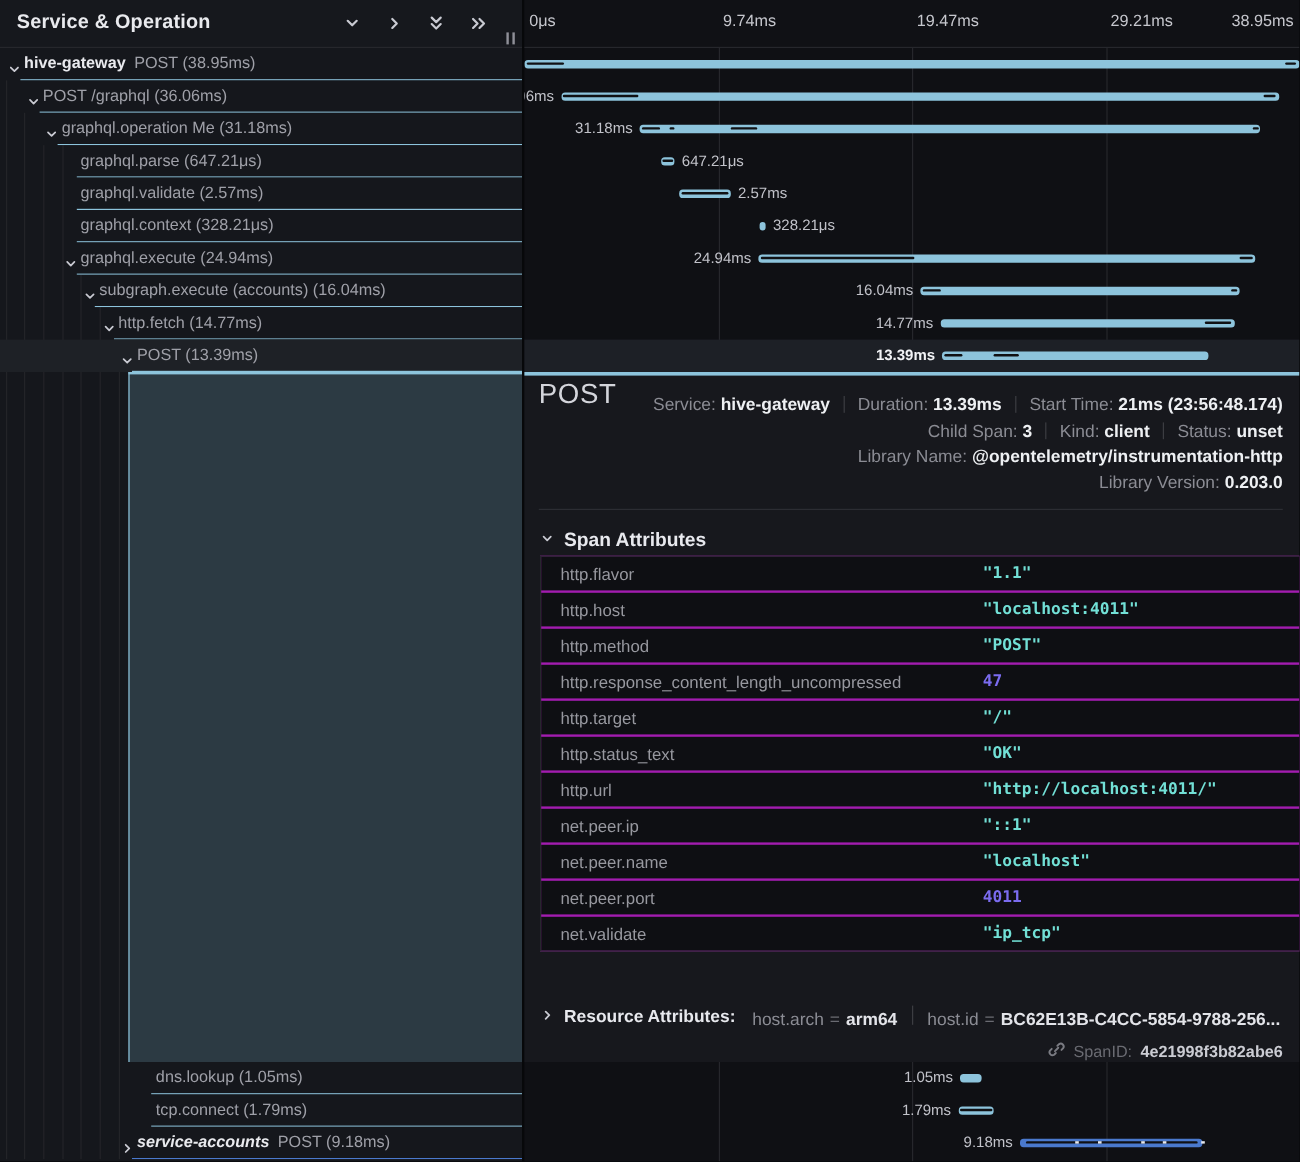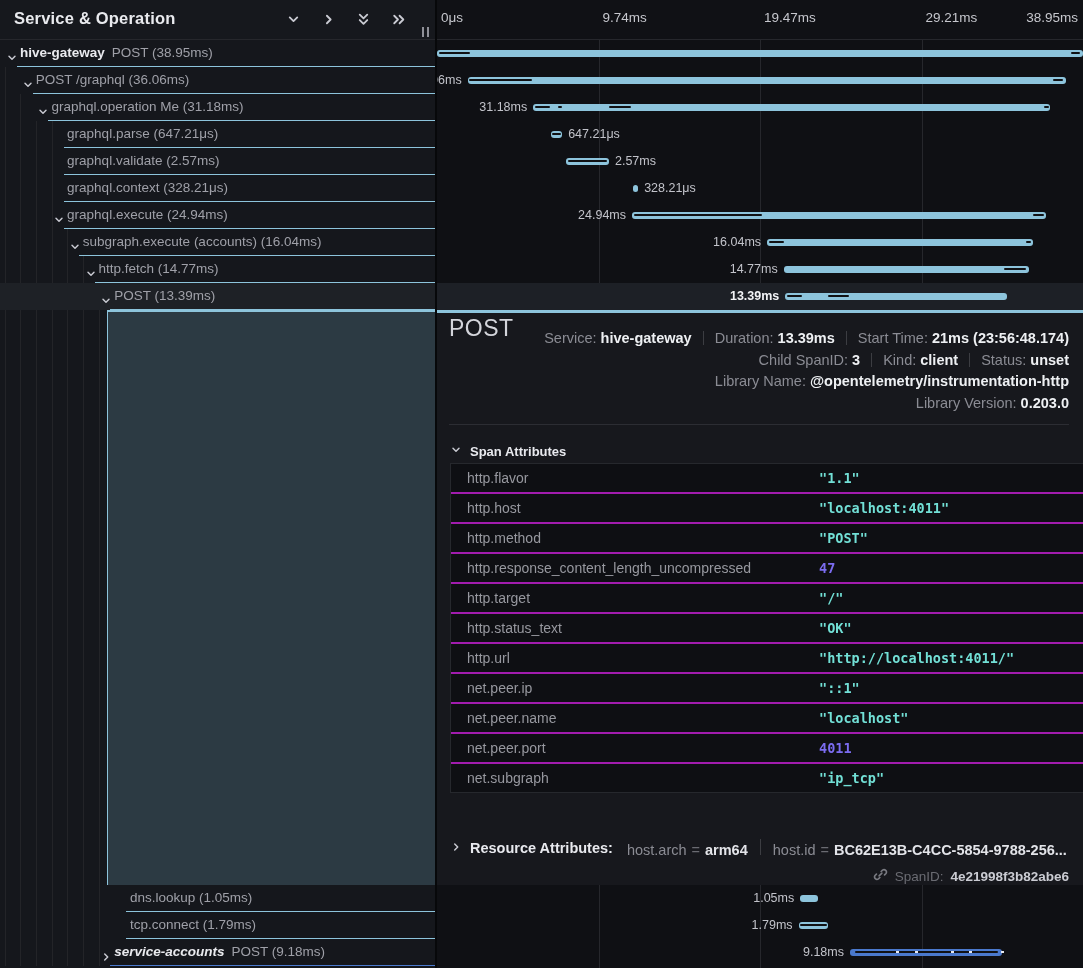--- a/index.html
+++ b/index.html
@@ -50,21 +50,21 @@
     position:absolute; left:0; top:310px; width:646px; height:575px;
     background:#17181d; border-top:3px solid #8dc4dc; z-index:2;
   }
   .d-title { position:absolute; left:12px; top:2px; font-size:23px; font-weight:500; color:#d4d5db; letter-spacing:.5px; }
   .ov-line { position:absolute; right:14px; height:21px; font-size:14.5px; line-height:21px; white-space:nowrap; }
   .ov-label { color:#8b8c94; }
   .ov-value { color:#eef0f3; font-weight:700; }
   .ov-sep { display:inline-block; width:1px; height:14px; background:#3c3d42; margin:0 11px; vertical-align:-2px; }
   .d-divider { position:absolute; left:12px; right:14px; top:111px; height:1px; background:#2c2d33; }
   .sec-hdr { position:absolute; left:13px; top:128px; height:20px; display:flex; align-items:center; gap:8px; cursor:pointer; }
-  .sec-hdr .t { font-size:13px; font-weight:700; color:#e8e9ee; }
+  .sec-hdr .t { font-size:16px; font-weight:700; color:#e8e9ee; }
   .attr-table { position:absolute; left:13px; top:150px; width:740px; border:1px solid #26282d; background:#a21caf; }
   .arow { position:relative; height:28px; background:#0e0f13; margin-bottom:2px; }
   .arow:last-child { margin-bottom:0; }
   .akey { position:absolute; left:16px; top:0; line-height:28px; font-size:14px; color:#97989f; white-space:nowrap; }
   .aval { position:absolute; left:368px; top:0; line-height:28px; font-size:13.5px; font-weight:700; font-family:"DejaVu Sans Mono", monospace; white-space:nowrap; }
   .aval.string { color:#72e0d6; }
   .aval.number { color:#7b6cf0; }
   .copy-btn { position:absolute; right:12px; top:6px; width:17px; height:17px; background:none; border:none; cursor:pointer; padding:0; }
   .res-line { position:absolute; left:13px; top:524px; height:22px; display:flex; align-items:center; white-space:nowrap; font-size:14.5px; }
   .res-line .t { font-weight:700; color:#e8e9ee; margin:0 14px 0 8px; }
@@ -295,21 +295,21 @@
           <div class="barspeck" style="left: 532.39px;"></div>
           <div class="barspeck" style="left: 563.902px;"></div>
           <div class="blabel" style="right: 239.024px;">9.18ms</div>
         </div>
       </div>
 
     <div class="detail">
       <div class="d-title">POST</div>
       <div id="overview">
           <div class="ov-line" style="top: 15px;"><span class="ov-label">Service: </span><span class="ov-value">hive-gateway</span><span class="ov-sep"></span><span class="ov-label">Duration: </span><span class="ov-value">13.39ms</span><span class="ov-sep"></span><span class="ov-label">Start Time: </span><span class="ov-value">21ms (23:56:48.174)</span></div>
-          <div class="ov-line" style="top: 36.5px;"><span class="ov-label">Child SpanID: </span><span class="ov-value">3</span><span class="ov-sep"></span><span class="ov-label">Kind: </span><span class="ov-value">client</span><span class="ov-sep"></span><span class="ov-label">Status: </span><span class="ov-value">unset</span></div>
+          <div class="ov-line" style="top: 36.5px;"><span class="ov-label">Child Span: </span><span class="ov-value">3</span><span class="ov-sep"></span><span class="ov-label">Kind: </span><span class="ov-value">client</span><span class="ov-sep"></span><span class="ov-label">Status: </span><span class="ov-value">unset</span></div>
           <div class="ov-line" style="top: 58px;"><span class="ov-label">Library Name: </span><span class="ov-value">@opentelemetry/instrumentation-http</span></div>
           <div class="ov-line" style="top: 79.5px;"><span class="ov-label">Library Version: </span><span class="ov-value">0.203.0</span></div>
         </div>
       <div class="d-divider"></div>
       <div class="sec-hdr">
         <span id="sa-chev"><svg width="12" height="12" viewBox="0 0 14 14" fill="none" stroke="#c9cad2" stroke-width="1.7" stroke-linecap="round" stroke-linejoin="round">
               <polyline points="3.5,5 7,8.5 10.5,5"></polyline>
             </svg></span>
         <span class="t">Span Attributes</span>
       </div>
@@ -388,21 +388,21 @@
           </div>
           <div class="arow">
             <div class="akey">net.peer.port</div>
             <div class="aval number">4011</div>
             <button class="copy-btn"><svg width="15" height="15" viewBox="0 0 15 15" fill="none" stroke="#e4e5e9" stroke-width="1.3" stroke-linejoin="round">
                 <path d="M5 2.5h5.2A1.8 1.8 0 0 1 12 4.3V11"></path>
                 <rect x="2.6" y="4.6" width="7.6" height="8.9" rx="1.6" fill="#0e0f13"></rect>
               </svg></button>
           </div>
           <div class="arow">
-            <div class="akey">net.subgraph</div>
+            <div class="akey">net.validate</div>
             <div class="aval string">"ip_tcp"</div>
             <button class="copy-btn"><svg width="15" height="15" viewBox="0 0 15 15" fill="none" stroke="#e4e5e9" stroke-width="1.3" stroke-linejoin="round">
                 <path d="M5 2.5h5.2A1.8 1.8 0 0 1 12 4.3V11"></path>
                 <rect x="2.6" y="4.6" width="7.6" height="8.9" rx="1.6" fill="#0e0f13"></rect>
               </svg></button>
           </div>
         </div>
       <div class="res-line">
         <span id="res-chev"><svg width="12" height="12" viewBox="0 0 14 14" fill="none" stroke="#c9cad2" stroke-width="1.7" stroke-linecap="round" stroke-linejoin="round">
               <polyline points="5.5,3.5 9,7 5.5,10.5"></polyline>

